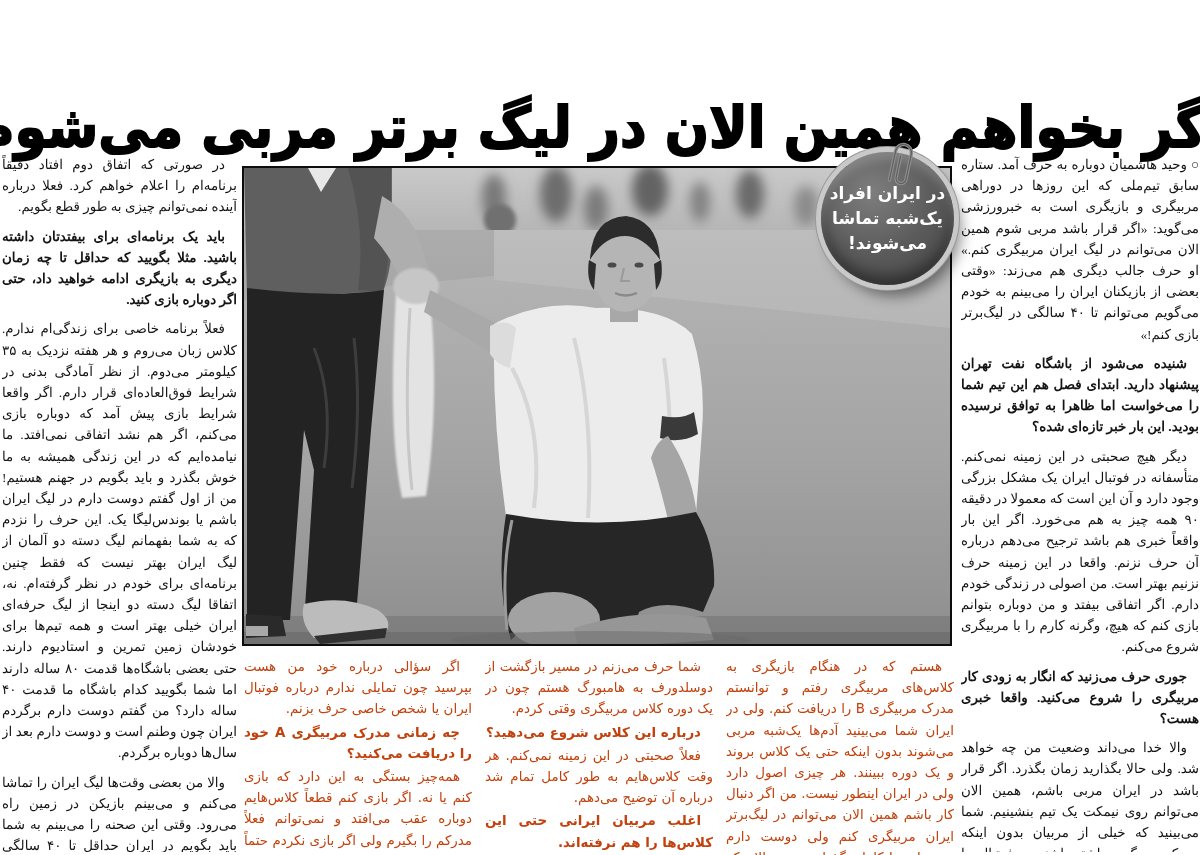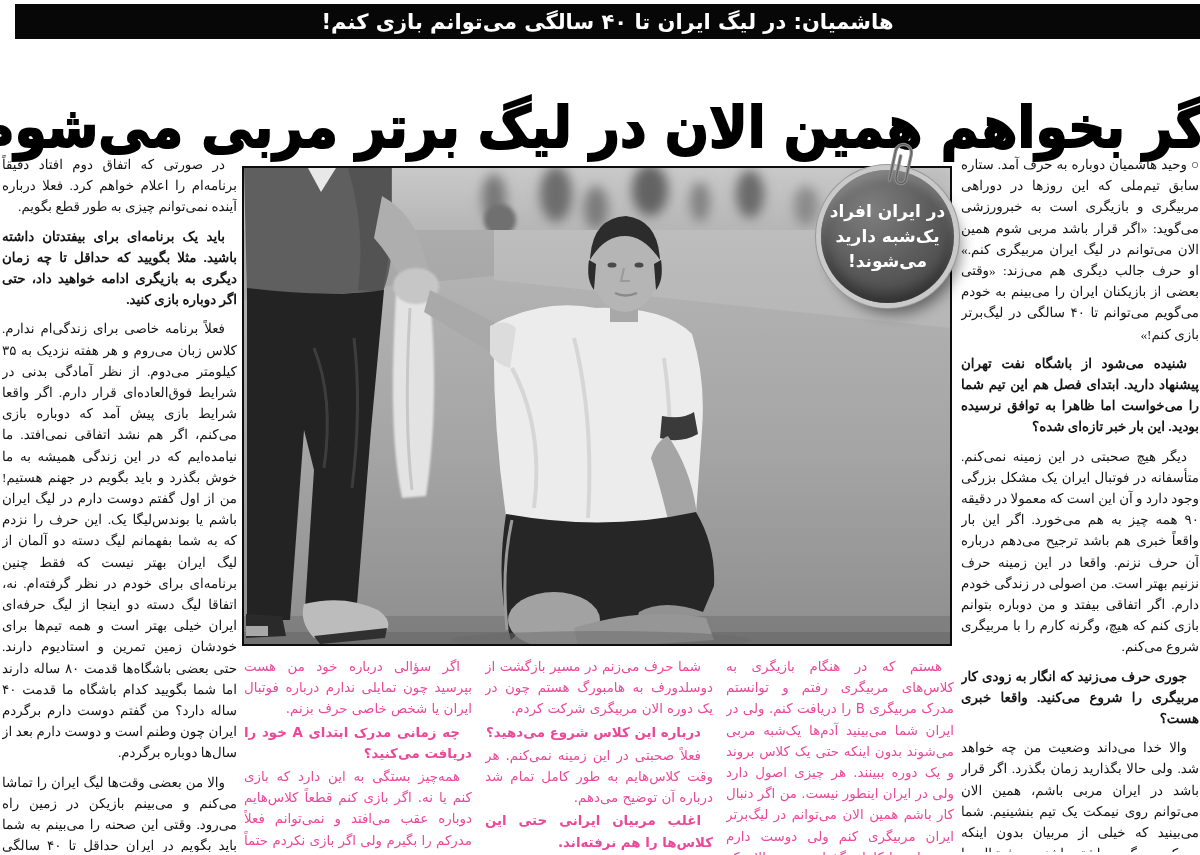--- a/index.html
+++ b/index.html
@@ -29,50 +29,47 @@
   .col-left{left:2px;width:235px;}
   .col p{margin:8px 0 2px;text-indent:12px;font-family:Liberation Serif, serif;}
   .col p.lead{text-indent:0;}
   .col p.q{font-weight:bold;}
   .mid-cols{
     position:absolute;top:656px;right:246px;width:710px;height:199px;
     display:flex;gap:13px;overflow:hidden;
   }
   .mid-col{
     flex:1;overflow:hidden;text-align:justify;
-    font-size:13.4px;line-height:21.2px;color:#ec4899;
+    font-size:13.4px;line-height:21.2px;color:#c2410c;
   }
   .mid-col p{margin:0 0 2px;text-indent:12px;}
   .mid-col p.q{font-weight:bold;}
   
   .photo{
     position:absolute;left:242px;top:166px;width:710px;height:480px;margin:0;
     border:2px solid #0d0d0d;box-sizing:border-box;background:#b5b5b5;
   }
   .photo svg{display:block;width:706px;height:476px;}
   
   .badge{
-    position:absolute;left:821px;top:170px;width:133px;height:133px;border-radius:50%;
+    position:absolute;left:821px;top:152px;width:133px;height:133px;border-radius:50%;
     background:radial-gradient(circle at 38% 30%, #7e7e7e 0%, #5c5c5c 48%, #414141 100%);
     box-shadow:0 0 0 5px #c9c9c9, 0 0 0 6px #999999, 7px 11px 14px rgba(0,0,0,.45),
                inset 0 7px 10px rgba(255,255,255,.22), inset 0 -9px 14px rgba(0,0,0,.38);
     display:flex;flex-direction:column;align-items:center;justify-content:center;
     z-index:3;text-align:right;
   }
   .badge span{color:#ffffff;font-weight:bold;font-size:17px;line-height:25px;white-space:nowrap;}
   .clip{position:absolute;left:884px;top:140px;width:32px;height:48px;z-index:4;transform:rotate(12deg);}
 </style>
 </head>
 <body>
 
 <div class="page">
 
-  <div class="kicker">
-    <span>هاشمیان: در لیگ ایران تا ۴۰ سالگی می‌توانم بازی کنم!</span>
-  </div>
 
   <h1 class="headline">اگر بخواهم همین الان در لیگ برتر مربی می‌شوم</h1>
 
   <section class="col col-right">
     <p class="lead">○ وحید هاشمیان دوباره به حرف آمد. ستاره سابق تیم‌ملی که این روزها در دوراهی مربیگری و بازیگری است به خبرورزشی می‌گوید: «اگر قرار باشد مربی شوم همین الان می‌توانم در لیگ ایران مربیگری کنم.» او حرف جالب دیگری هم می‌زند: «وقتی بعضی از بازیکنان ایران را می‌بینم به خودم می‌گویم می‌توانم تا ۴۰ سالگی در لیگ‌برتر بازی کنم!»</p>
     <p class="q">شنیده می‌شود از باشگاه نفت تهران پیشنهاد دارید. ابتدای فصل هم این تیم شما را می‌خواست اما ظاهرا به توافق نرسیده بودید. این بار خبر تازه‌ای شده؟</p>
     <p class="a">دیگر هیچ صحبتی در این زمینه نمی‌کنم. متأسفانه در فوتبال ایران یک مشکل بزرگی وجود دارد و آن این است که معمولا در دقیقه ۹۰ همه چیز به هم می‌خورد. اگر این بار واقعاً خبری هم باشد ترجیح می‌دهم درباره آن حرف نزنم. واقعا در این زمینه حرف نزنیم بهتر است. من اصولی در زندگی خودم دارم. اگر اتفاقی بیفتد و من دوباره بتوانم بازی کنم که هیچ، وگرنه کارم را با مربیگری شروع می‌کنم.</p>
     <p class="q">جوری حرف می‌زنید که انگار به زودی کار مربیگری را شروع می‌کنید. واقعا خبری هست؟</p>
     <p class="a">والا خدا می‌داند وضعیت من چه خواهد شد. ولی حالا بگذارید زمان بگذرد. اگر قرار باشد در ایران مربی باشم، همین الان می‌توانم روی نیمکت یک تیم بنشینیم. شما می‌بینید که خیلی از مربیان بدون اینکه مدرک مربیگری داشته باشند در فوتبال ما کار می‌کنند. من جزو معدود بازیکنان فوتبال</p>
   </section>
@@ -170,35 +167,35 @@
         <ellipse cx="357" cy="472" rx="150" ry="9" fill="#6a6a6a" opacity="0.5"></ellipse>
       </g>
     </svg>
   </figure>
 
   <div class="mid-cols">
     <div class="mid-col">
       <p class="a">هستم که در هنگام بازیگری به کلاس‌های مربیگری رفتم و توانستم مدرک مربیگری B را دریافت کنم. ولی در ایران شما می‌بینید آدم‌ها یک‌شبه مربی می‌شوند بدون اینکه حتی یک کلاس بروند و یک دوره ببینند. هر چیزی اصول دارد ولی در ایران اینطور نیست. من اگر دنبال کار باشم همین الان می‌توانم در لیگ‌برتر ایران مربیگری کنم ولی دوست دارم دوره‌هایم را کامل بگذرانم. همین الان که با</p>
     </div>
     <div class="mid-col">
-      <p class="a">شما حرف می‌زنم در مسیر بازگشت از دوسلدورف به هامبورگ هستم چون در یک دوره الان مربیگری شرکت کردم.</p>
+      <p class="a">شما حرف می‌زنم در مسیر بازگشت از دوسلدورف به هامبورگ هستم چون در یک دوره کلاس مربیگری وقتی کردم.</p>
       <p class="q">درباره این کلاس شروع می‌دهید؟</p>
       <p class="a">فعلاً صحبتی در این زمینه نمی‌کنم. هر وقت کلاس‌هایم به طور کامل تمام شد درباره آن توضیح می‌دهم.</p>
       <p class="q">اغلب مربیان ایرانی حتی این کلاس‌ها را هم نرفته‌اند.</p>
     </div>
     <div class="mid-col">
       <p class="a">اگر سؤالی درباره خود من هست بپرسید چون تمایلی ندارم درباره فوتبال ایران یا شخص خاصی حرف بزنم.</p>
-      <p class="q">چه زمانی مدرک ابتدای A خود را دریافت می‌کنید؟</p>
+      <p class="q">چه زمانی مدرک مربیگری A خود را دریافت می‌کنید؟</p>
       <p class="a">همه‌چیز بستگی به این دارد که بازی کنم یا نه. اگر بازی کنم قطعاً کلاس‌هایم دوباره عقب می‌افتد و نمی‌توانم فعلاً مدرکم را بگیرم ولی اگر بازی نکردم حتماً به کلاس A می‌روم.</p>
     </div>
   </div>
 
   <svg class="clip" viewBox="0 0 32 48">
     <path d="M9 42 V12 a8 8 0 0 1 16 0 v26 a5 5 0 0 1 -10 0 V16" fill="none" stroke="#8f8f8f" stroke-width="3.4" stroke-linecap="round"></path>
     <path d="M9 42 V12 a8 8 0 0 1 16 0 v26 a5 5 0 0 1 -10 0 V16" fill="none" stroke="#5f5f5f" stroke-width="1.2" stroke-linecap="round"></path>
   </svg>
   <div class="badge">
     <span>در ایران افراد</span>
-    <span>یک‌شبه دارید</span>
+    <span>یک‌شبه تماشا</span>
     <span>می‌شوند!</span>
   </div>
 
 </div>
 
 </body></html>

